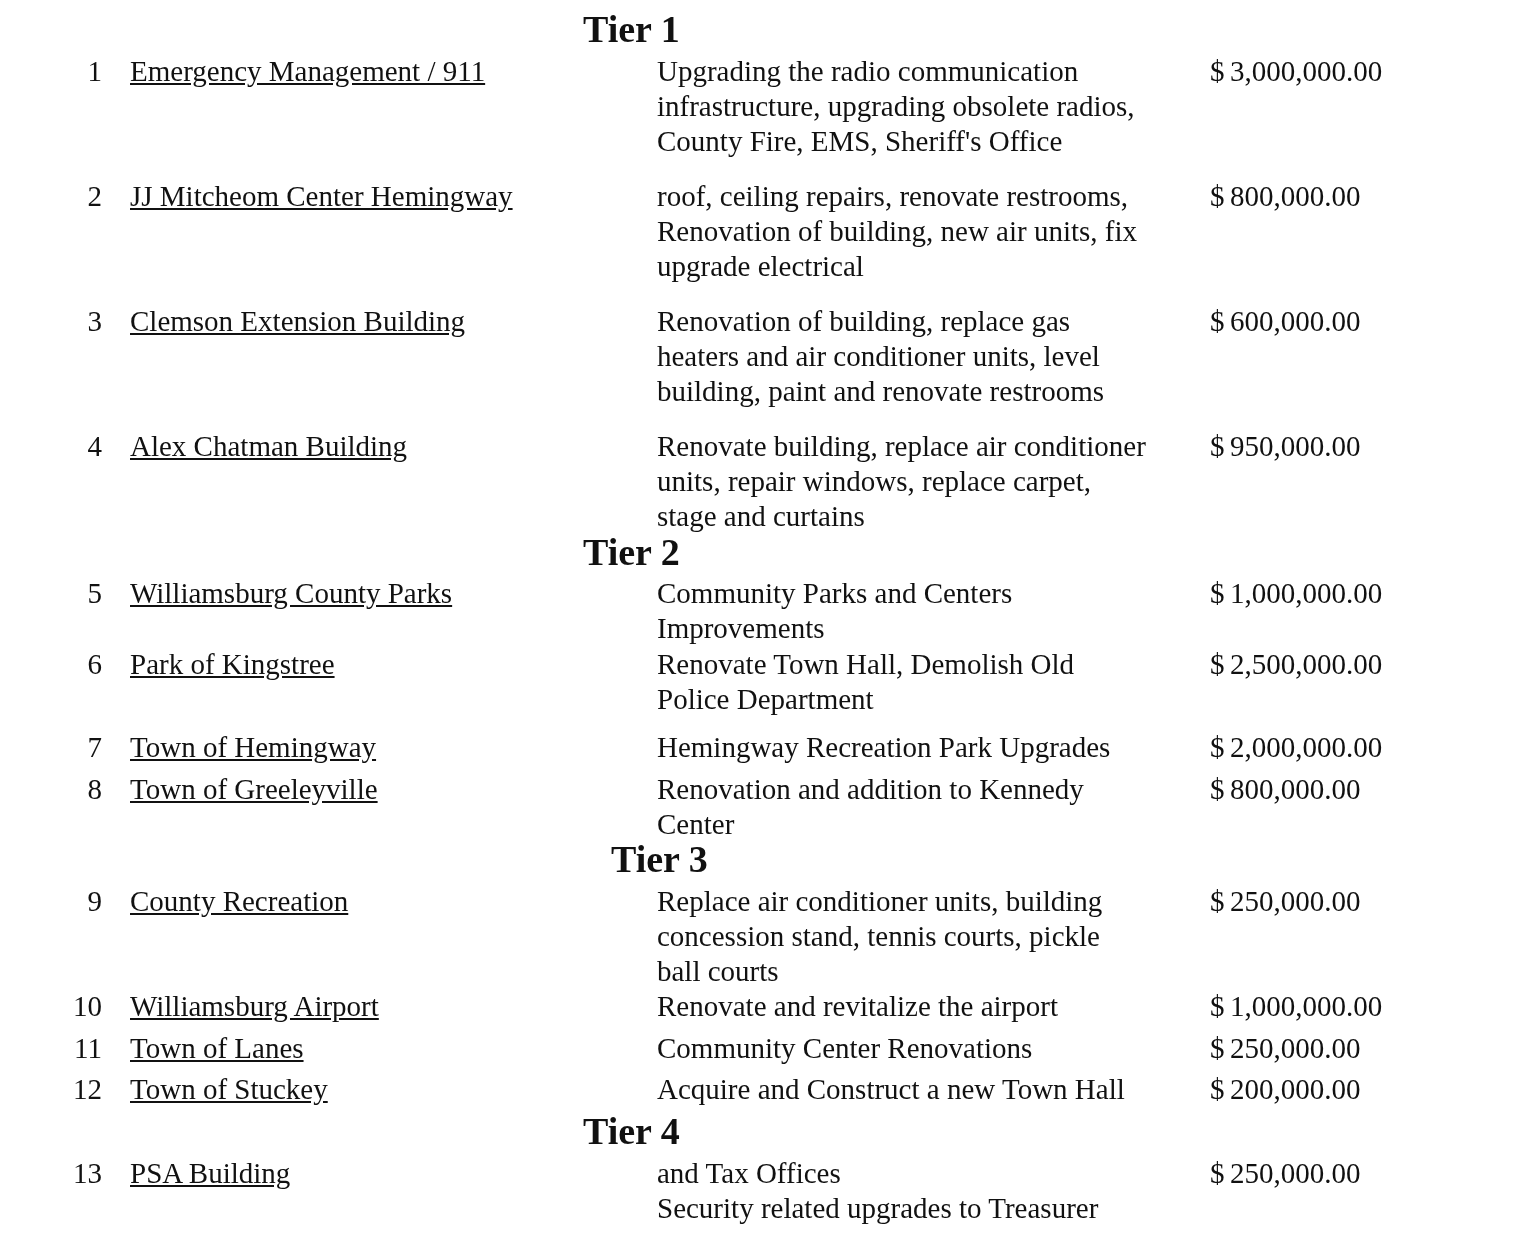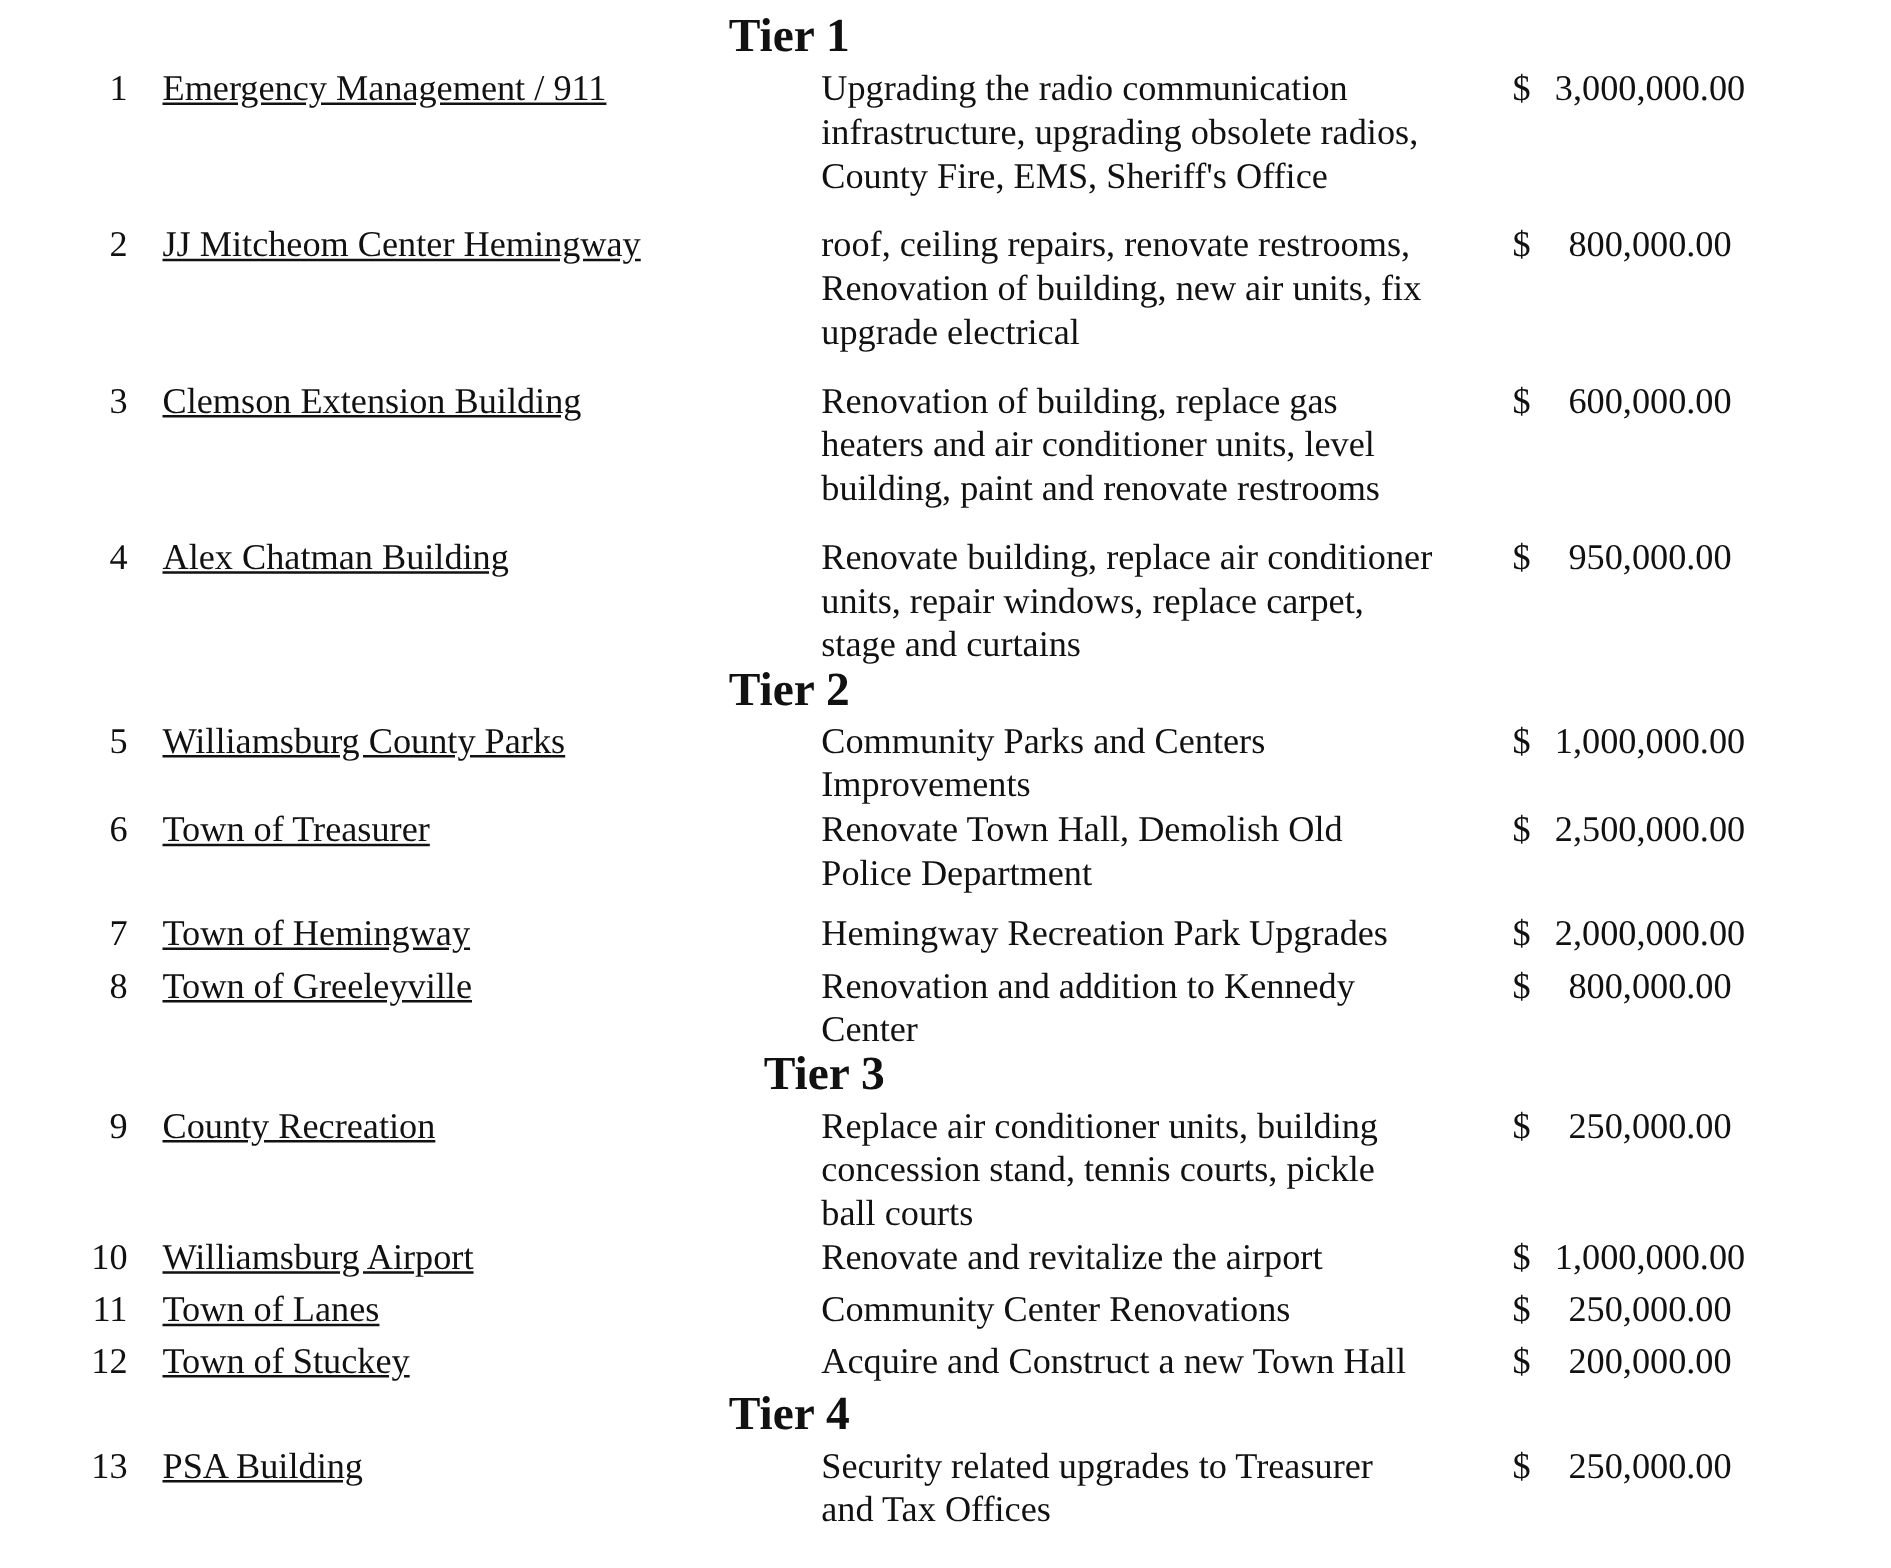--- a/index.html
+++ b/index.html
@@ -59,21 +59,21 @@
     }
     .dollar {
       position: absolute;
       left: 1210px;
       white-space: nowrap;
     }
     .amount {
       position: absolute;
       left: 1230px;
       width: 180px;
-      text-align: center;
+      text-align: left;
       white-space: nowrap;
     }
   </style>
 </head>
 <body>
 
 <div id="doc">
     <div class="tier" style="top: 12px;">Tier 1</div>
     <div class="row" style="top: 54px;">
       <span class="num">1</span>
@@ -125,21 +125,21 @@
       <span class="name">Williamsburg County Parks</span>
       <div class="desc">
         <span class="desc-line">Community Parks and Centers</span>
         <span class="desc-line">Improvements</span>
       </div>
       <span class="dollar">$</span>
       <span class="amount">1,000,000.00</span>
     </div>
     <div class="row" style="top: 647px;">
       <span class="num">6</span>
-      <span class="name">Town of Treasurer</span>
+      <span class="name">Park of Kingstree</span>
       <div class="desc">
         <span class="desc-line">Renovate Town Hall, Demolish Old</span>
         <span class="desc-line">Police Department</span>
       </div>
       <span class="dollar">$</span>
       <span class="amount">2,500,000.00</span>
     </div>
     <div class="row" style="top: 730px;">
       <span class="num">7</span>
       <span class="name">Town of Hemingway</span>
@@ -196,19 +196,19 @@
         <span class="desc-line">Acquire and Construct a new Town Hall</span>
       </div>
       <span class="dollar">$</span>
       <span class="amount">200,000.00</span>
     </div>
     <div class="tier" style="top: 1114px;">Tier 4</div>
     <div class="row" style="top: 1156px;">
       <span class="num">13</span>
       <span class="name">PSA Building</span>
       <div class="desc">
+        <span class="desc-line">and Tax Offices</span>
         <span class="desc-line">Security related upgrades to Treasurer</span>
-        <span class="desc-line">and Tax Offices</span>
       </div>
       <span class="dollar">$</span>
       <span class="amount">250,000.00</span>
     </div>
   </div>
 
 </body></html>

